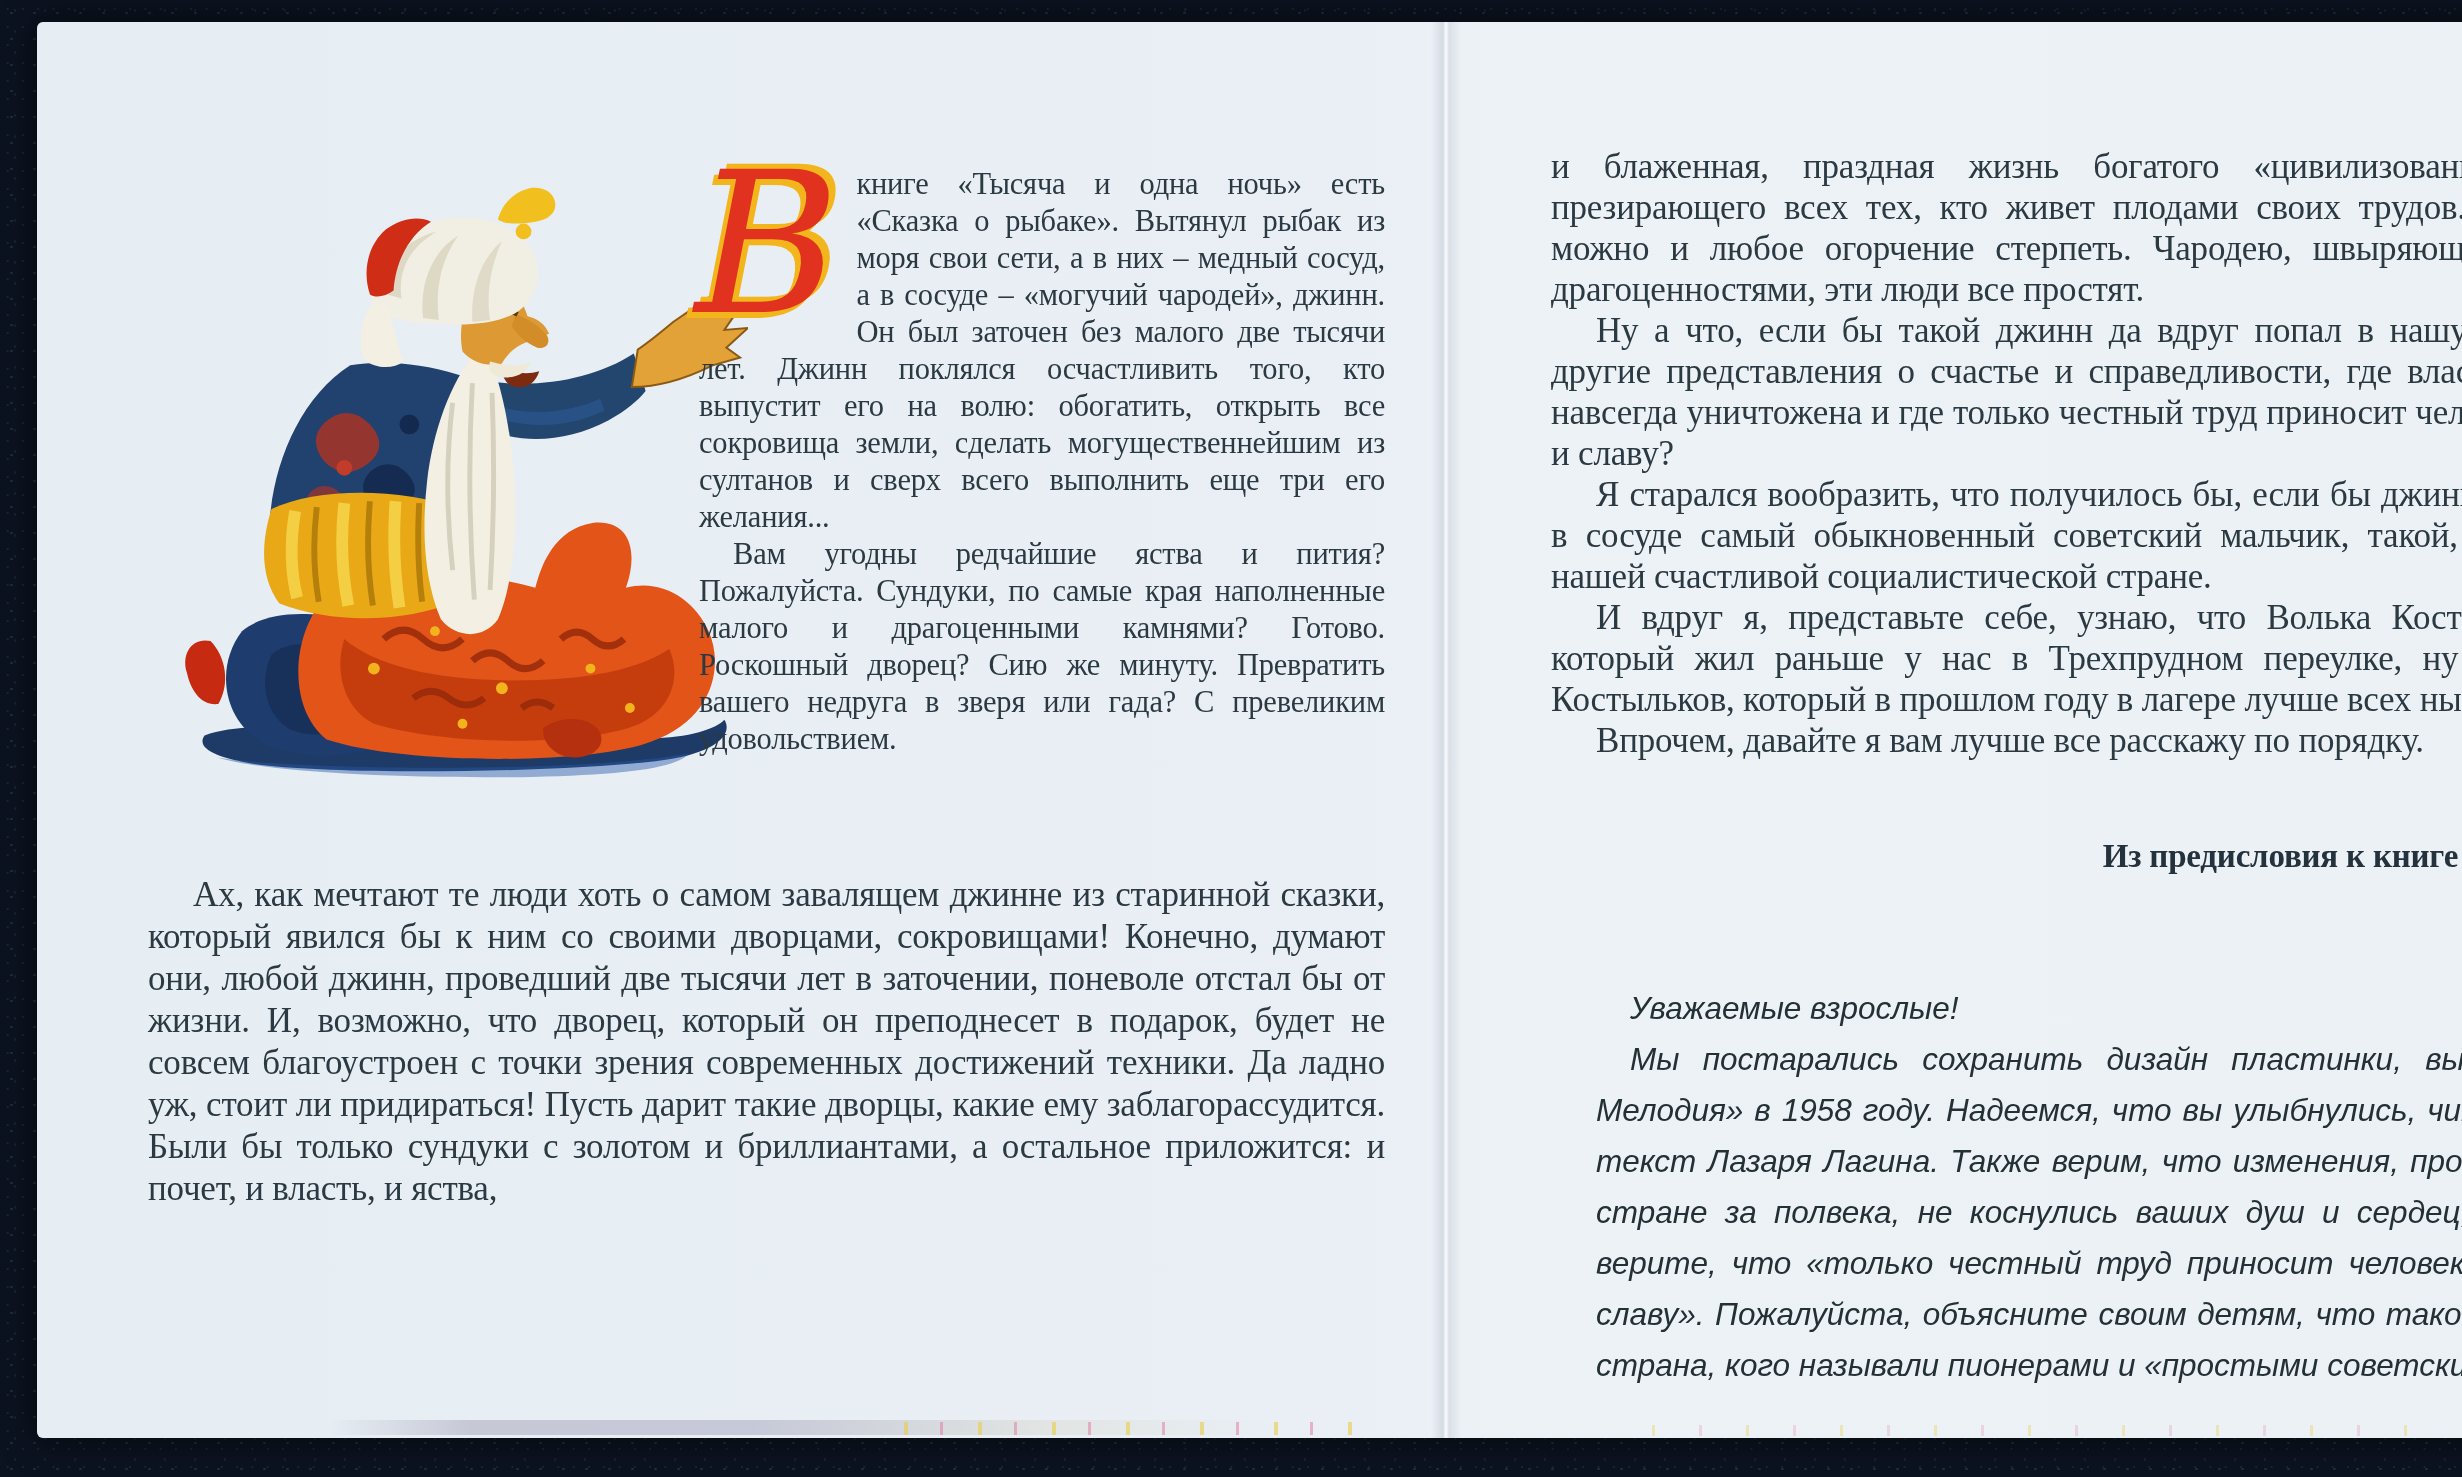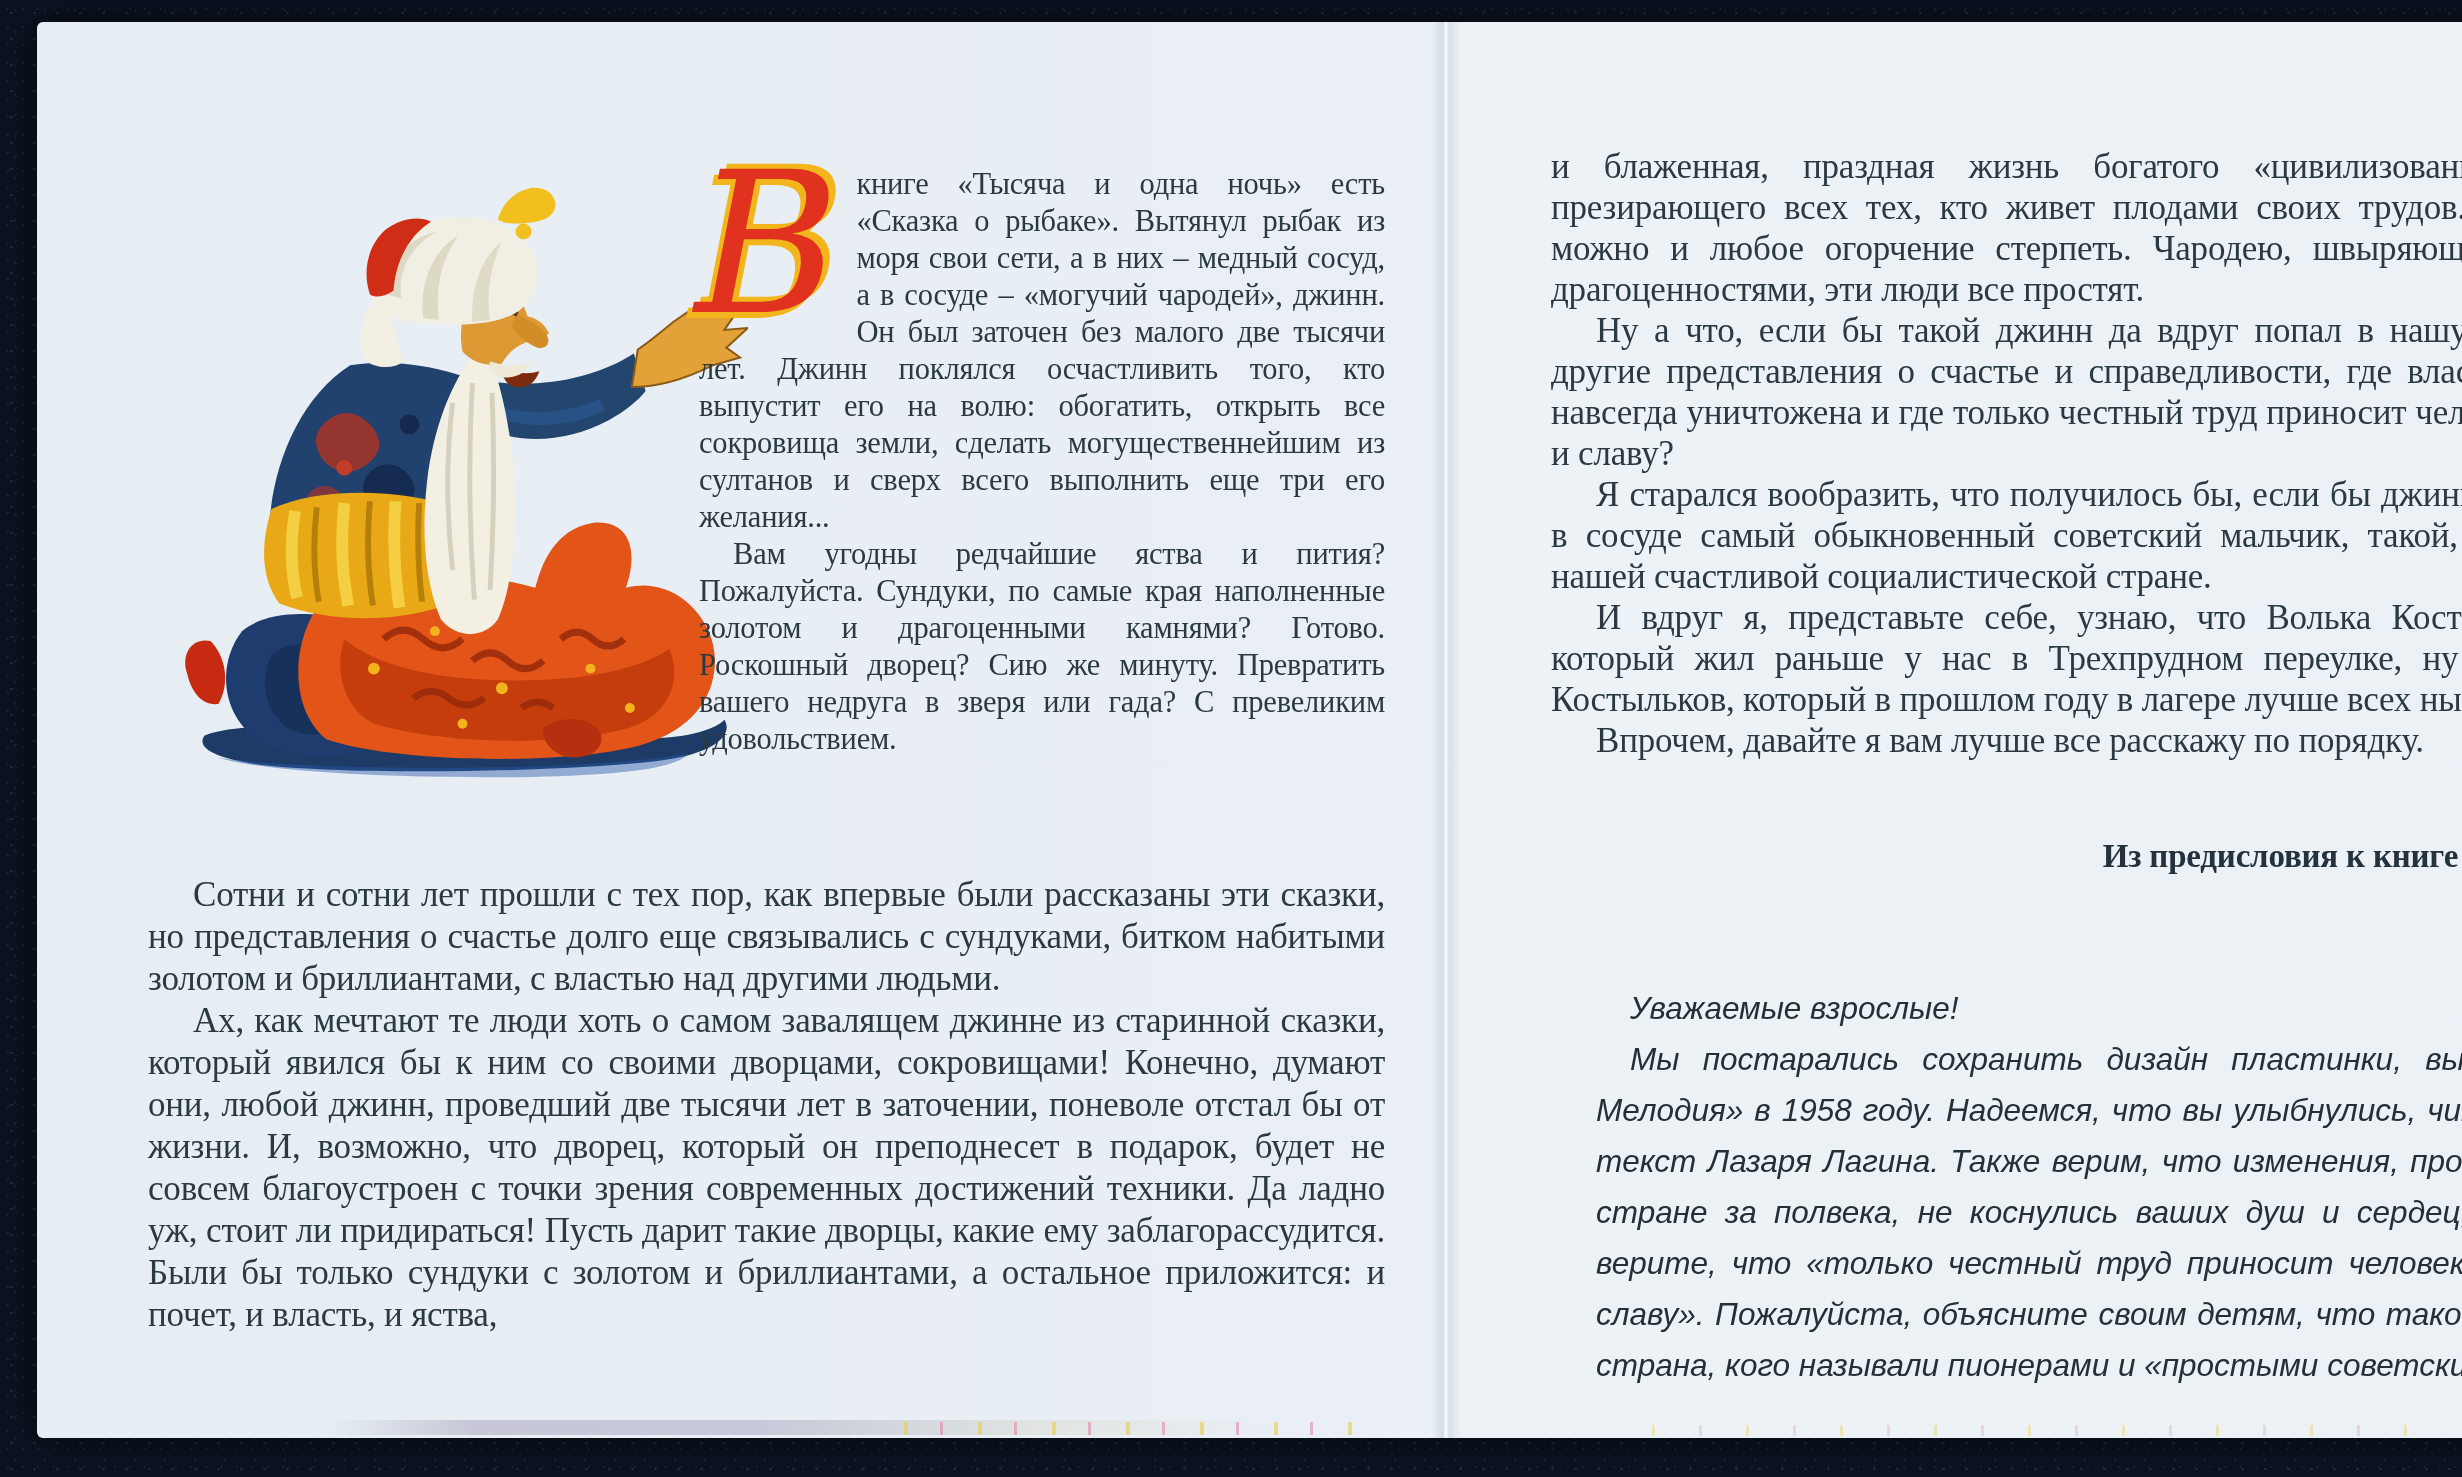--- a/index.html
+++ b/index.html
@@ -223,25 +223,24 @@
         </g>
         <path fill="#cf2d16" d="M196,120 C188,96 194,70 212,54 C228,42 246,40 258,46 C238,58 222,84 220,116 C212,122 202,124 196,120 Z"></path>
         <path fill="#f2c01e" d="M326,44 C330,28 342,16 358,12 C372,10 382,16 384,26 C386,36 378,44 364,46 C352,48 336,50 326,44 Z"></path>
         <circle fill="#f2c01e" cx="352" cy="56" r="8"></circle>
         <path fill="#f3efe2" d="M196,132 C186,150 184,170 190,186 C202,196 220,196 230,188 C224,170 218,148 216,134 C208,130 200,128 196,132 Z"></path>
       </svg>
     </div>
 
     <div class="lead-col">
       <p><span class="dropcap">В</span><span>книге «Тысяча и одна ночь» есть «Сказка о рыбаке». Вытянул рыбак из моря свои сети, а в них – медный сосуд, а в сосуде – «могучий чародей», джинн. Он был заточен без малого две тысячи лет. Джинн поклялся осчастливить того, кто выпустит его на волю: обогатить, открыть все сокровища земли, сделать могущественнейшим из султанов и сверх всего выполнить еще три его желания...</span></p>
-      <p class="p2">Вам угодны редчайшие яства и пития? Пожалуйста. Сундуки, по самые края наполненные золотом и драгоценными камнями? Готово. Роскошный дворец? Сию же минуту. Превратить вашего недруга в зверя или гада? С превеликим удовольствием.</p>
+      <p class="p2">Вам угодны редчайшие яства и пития? Пожалуйста. Сундуки, по самые края наполненные малого и драгоценными камнями? Готово. Роскошный дворец? Сию же минуту. Превратить вашего недруга в зверя или гада? С превеликим удовольствием.</p>
     </div>
 
     <div class="body-left">
-      <p class="indent">Сотни и сотни лет прошли с тех пор, как впервые были рассказаны эти сказки, но представления о счастье долго еще связывались с сундуками, битком набитыми золотом и бриллиантами, с властью над другими людьми.</p>
       <p class="indent">Ах, как мечтают те люди хоть о самом завалящем джинне из старинной сказки, который явился бы к ним со своими дворцами, сокровищами! Конечно, думают они, любой джинн, проведший две тысячи лет в заточении, поневоле отстал бы от жизни. И, возможно, что дворец, который он преподнесет в подарок, будет не совсем благоустроен с точки зрения современных достижений техники. Да ладно уж, стоит ли придираться! Пусть дарит такие дворцы, какие ему заблагорассудится. Были бы только сундуки с золотом и бриллиантами, а остальное приложится: и почет, и власть, и яства,</p>
     </div>
   </div>
 
   <div class="fold"></div>
 
   <div>
     <div class="right-col">
       <p>и блаженная, праздная жизнь богатого «цивилизованного» бездельника, презирающего всех тех, кто живет плодами своих трудов. От такого джинна можно и любое огорчение стерпеть. Чародею, швыряющемуся сундуками с драгоценностями, эти люди все простят.</p>
       <p class="indent">Ну а что, если бы такой джинн да вдруг попал в нашу страну, где совсем другие представления о счастье и справедливости, где власть богачей давно и навсегда уничтожена и где только честный труд приносит человеку счастье, почет и славу?</p>

